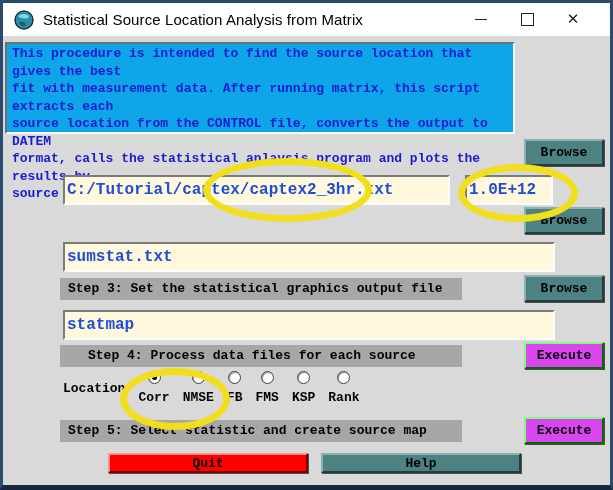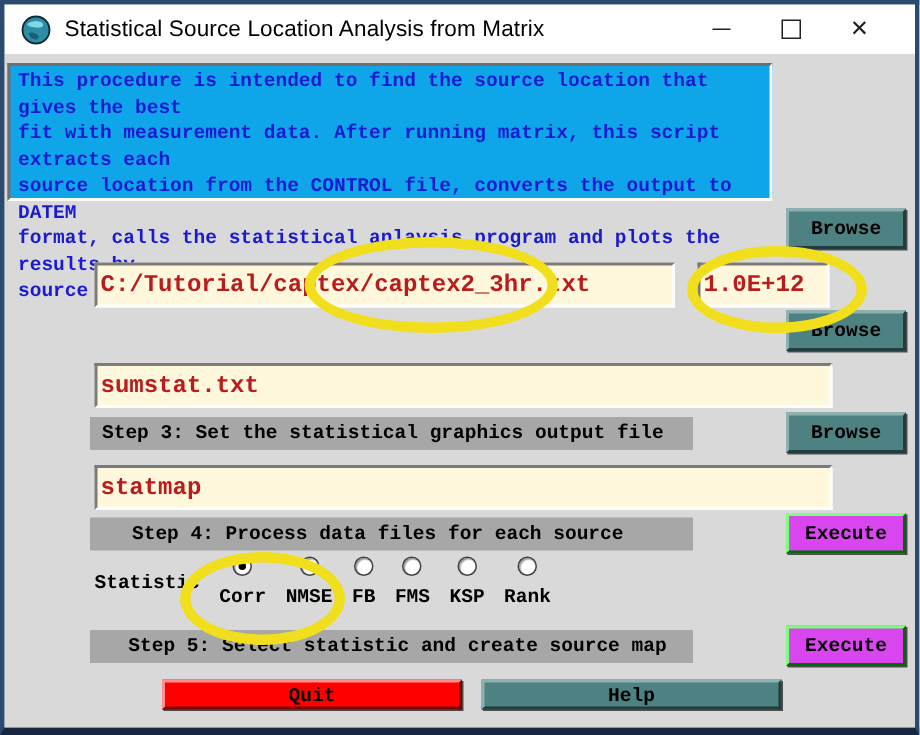--- a/index.html
+++ b/index.html
@@ -40,21 +40,21 @@
     box-shadow:1px 1px 0 rgba(0,0,0,0.65);
     margin-left:48px;
   }
   .btn.teal{background:#4e8181;border-color:#8bb1b1 #223d3d #223d3d #8bb1b1;}
   .btn.green{background:#d946ef;border-color:#7dff7d #006c00 #006c00 #7dff7d;font-family:Liberation Mono, monospace;}
   .btn.red{background:#ff0000;border-color:#ff8d8d #7c0000 #7c0000 #ff8d8d;}
   .btn.wide{width:200px;height:20px;}
   .entry{
     position:absolute;height:22px;box-sizing:border-box;
     border:2px solid;border-color:#7b7b7b #fdfdfd #fdfdfd #7b7b7b;
-    background:#fff8dc;color:#b91c1c;font-family:"Liberation Mono","DejaVu Sans Mono",monospace;
+    background:#fff8dc;color:#1d4ed8;font-family:"Liberation Mono","DejaVu Sans Mono",monospace;
     font-weight:bold;font-size:16px;padding:13px 2px;outline:none;
   }
   .radiorow{
     position:absolute;left:60px;top:342px;height:20px;display:flex;align-items:center;
     font-weight:bold;font-size:13px;color:#000;gap:13px;white-space:nowrap;
   }
   .radio-option{display:flex;align-items:center;gap:6px;cursor:pointer;flex-direction:column;}
   .rb{
     width:13px;height:13px;border-radius:50%;box-sizing:border-box;background:#fff;
     border:1px solid #404040;box-shadow:inset 1px 1px 1px #9a9a9a;position:relative;flex:0 0 auto;
@@ -108,21 +108,21 @@
     <input class="entry" style="left: 60px; top: 206px; width: 492px;" value="sumstat.txt">
 
     <div class="steplabel" style="top:242px;">Step 3: Set the statistical graphics output file</div>
     <button class="btn teal" style="top:239px;">Browse</button>
     <input class="entry" style="left: 60px; top: 274px; width: 492px;" value="statmap">
 
     <div class="steplabel" style="top:309px;padding-left:28px;">Step 4: Process data files for each source</div>
     <button class="btn green" style="top:306px;">Execute</button>
 
     <div class="radiorow">
-      <span>Statistic</span>
+      <span>Location</span>
       <span class="radio-option">
         <span class="rb selected"></span>
         <span>Corr</span>
       </span>
       <span class="radio-option">
         <span class="rb"></span>
         <span>NMSE</span>
       </span>
       <span class="radio-option">
         <span class="rb"></span>
@@ -135,21 +135,21 @@
       <span class="radio-option">
         <span class="rb"></span>
         <span>KSP</span>
       </span>
       <span class="radio-option">
         <span class="rb"></span>
         <span>Rank</span>
       </span>
     </div>
 
-    <div class="steplabel" style="top:384px;text-align:center;">Step 5: Select statistic and create source map</div>
+    <div class="steplabel" style="top:384px;">Step 5: Select statistic and create source map</div>
     <button class="btn green" style="top:381px;">Execute</button>
 
     <button class="btn red wide" style="left:57px;top:417px;">Quit</button>
     <button class="btn teal wide" style="left:270px;top:417px;">Help</button>
 
     <div class="annot" style="left:200px;top:122px;width:155px;height:50px;"></div>
     <div class="annot" style="left:455px;top:128px;width:106px;height:44px;"></div>
     <div class="annot" style="left:117px;top:332px;width:96px;height:48px;"></div>
 
   </div>

